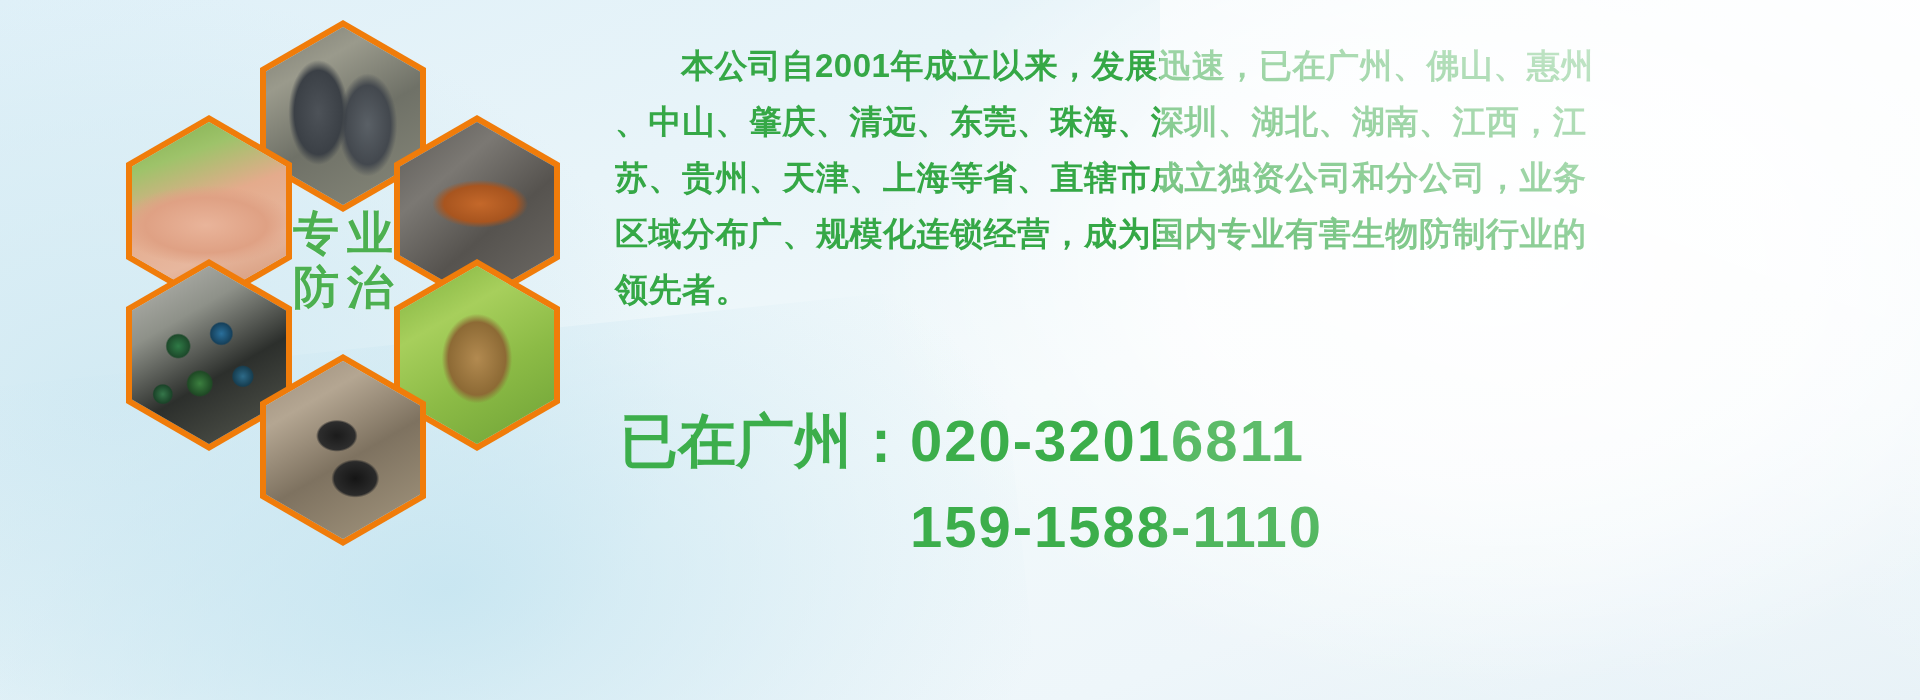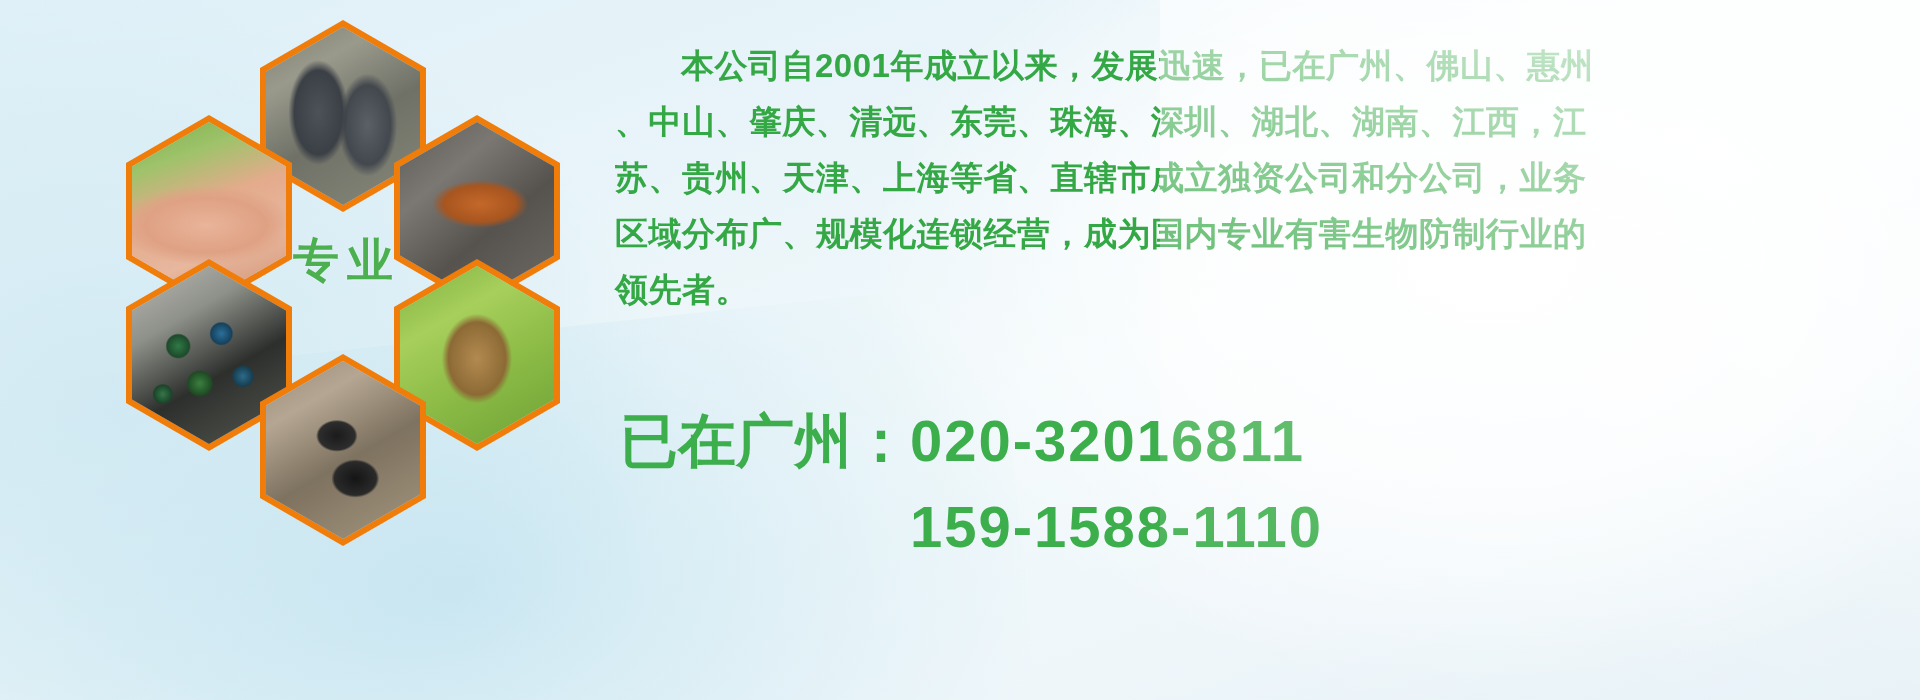--- a/index.html
+++ b/index.html
@@ -165,20 +165,21 @@
     </div>
 
     <div class="hex" style="left:170px; top:344px;">
       <div class="inner">
           <div class="photo ph-ant"></div>
         </div>
     </div>
 
     <div class="hex-center" style="left:170px; top:154px; width:166px; height:192px;">
       <span>专业</span>
+      <span>防治</span>
     </div>
   </div>
 
   <div class="copy">
     <p class="indent">本公司自2001年成立以来，发展迅速，已在广州、佛山、惠州</p>
     <p>、中山、肇庆、清远、东莞、珠海、深圳、湖北、湖南、江西，江</p>
     <p>苏、贵州、天津、上海等省、直辖市成立独资公司和分公司，业务</p>
     <p>区域分布广、规模化连锁经营，成为国内专业有害生物防制行业的</p>
     <p>领先者。</p>
   </div>

